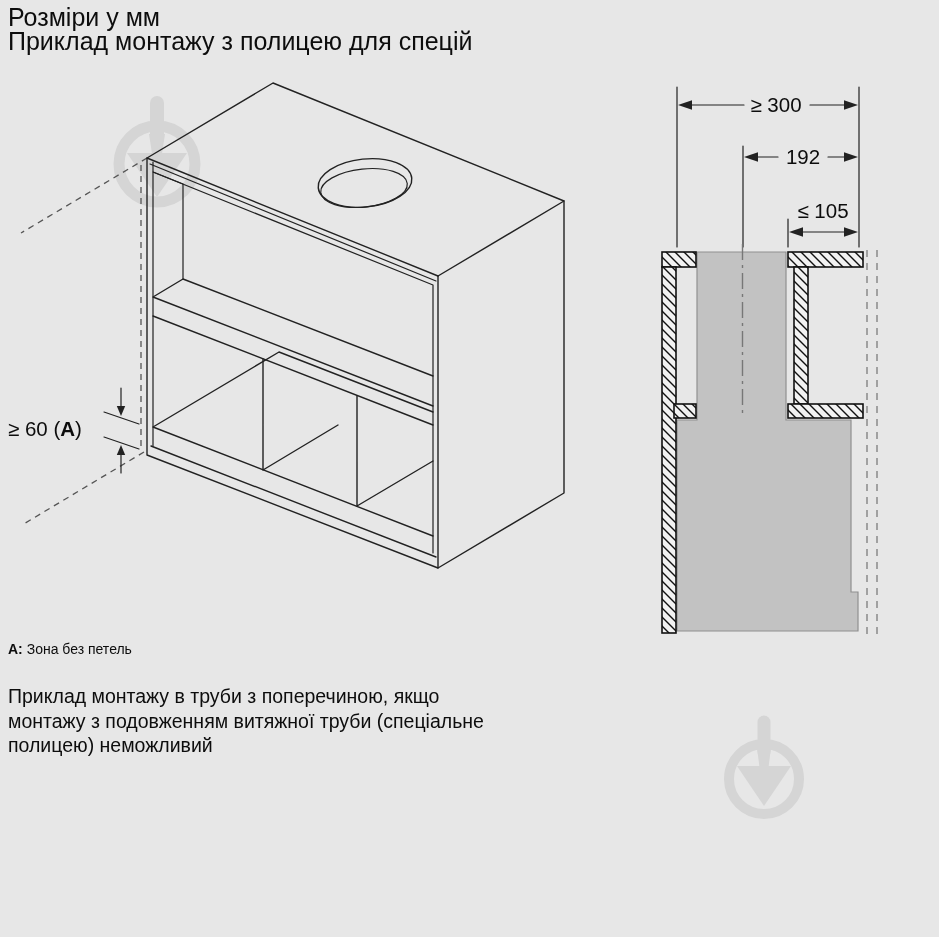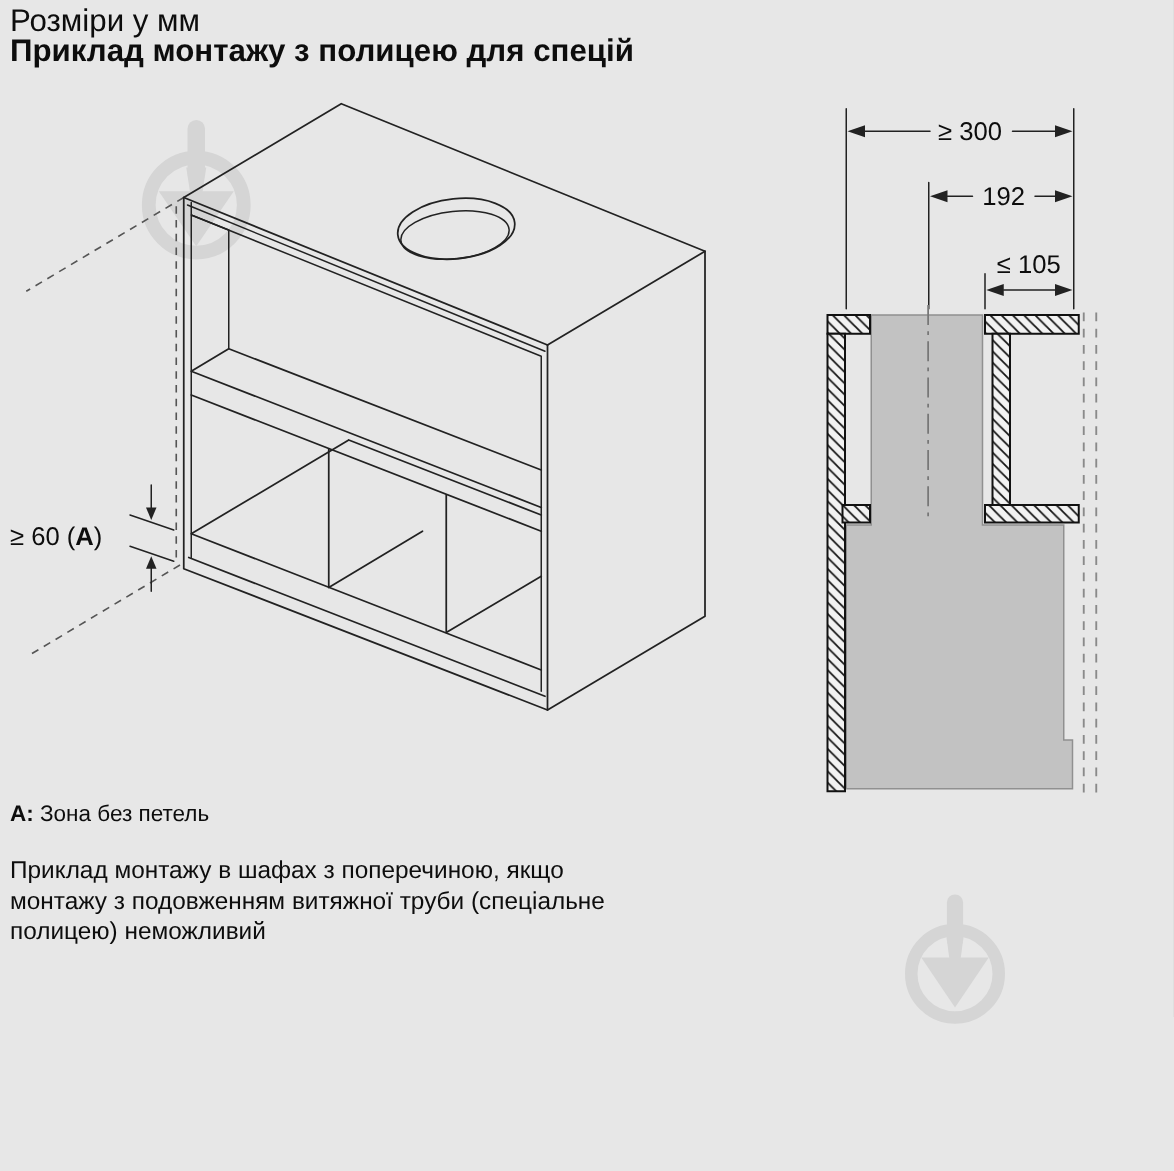--- a/index.html
+++ b/index.html
@@ -13,22 +13,22 @@
     --text:#0d0d0d;
   }
   html,body{margin:0;padding:0;}
   body{background:#bbb;font-family:"Liberation Sans",sans-serif;}
   .page{
     position:relative;width:939px;height:937px;background:var(--background);
     overflow:hidden;color:var(--text);
   }
   .abs{position:absolute;}
   .hdr{left:8px;top:5px;line-height:24px;font-size:25px;}
-  .hdr .t2{font-weight:bold;}
-  .note-a{left:8px;top:641px;font-size:18px;}
+  .hdr .t2{font-weight:normal;}
+  .note-a{left:8px;top:641px;font-size:14px;}
   .para{left:8px;top:684px;font-size:19.5px;line-height:24.5px;}
   .b{font-weight:bold;}
   svg .ln{stroke:var(--line);stroke-width:1.4;fill:none;stroke-linecap:round;stroke-linejoin:round;}
   svg .thin{stroke-width:1.2;}
   svg .dashed{stroke:var(--dash);stroke-width:1.3;fill:none;stroke-dasharray:6 5;}
   svg .dash2{stroke:var(--dash_light);stroke-width:1.5;fill:none;stroke-dasharray:7 6;}
   svg .cdash{stroke:#777;stroke-width:1.4;fill:none;stroke-dasharray:16 5 3 5;}
   svg .hatched{fill:url(#hatch);stroke:#111;stroke-width:1.6;}
   svg .grayfill{fill:var(--gray_fill);stroke:var(--gray_outline);stroke-width:1.2;}
   svg .arrow{fill:var(--line);stroke:none;}
@@ -145,18 +145,18 @@
       <path class="dash2" d="M877,250 L877,636"></path>
     </g>
   </svg>
 
   <div class="abs note-a">
     <span class="b">A:</span>
     <span>Зона без петель</span>
   </div>
 
   <div class="abs para">
-    <div>Приклад монтажу в шафах з поперечиною, якщо</div>
+    <div>Приклад монтажу в труби з поперечиною, якщо</div>
     <div>монтажу з подовженням витяжної труби (спеціальне</div>
     <div>полицею) неможливий</div>
   </div>
 
 </div>
 
 </body></html>

